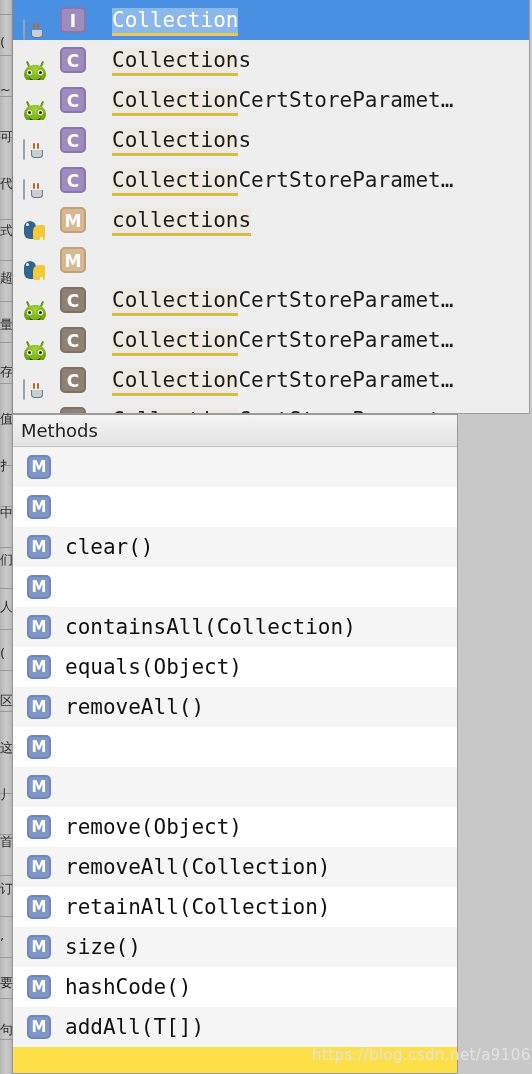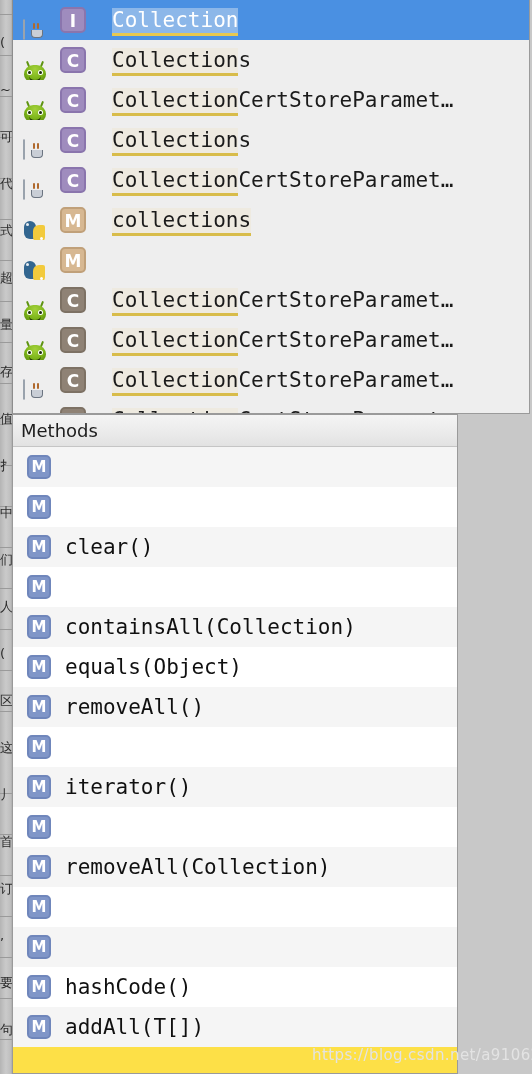--- a/index.html
+++ b/index.html
@@ -405,34 +405,36 @@
       </div>
       <div class="m-row alt">
         <span class="m-kind">M</span>
         <span class="m-text">removeAll()</span>
       </div>
       <div class="m-row">
         <span class="m-kind">M</span>
       </div>
       <div class="m-row alt">
         <span class="m-kind">M</span>
-        <span class="m-text">iterator()</span>
-      </div>
-      <div class="m-row">
-        <span class="m-kind">M</span>
+      </div>
+      <div class="m-row">
+        <span class="m-kind">M</span>
+        <span class="m-text">remove(Object)</span>
       </div>
       <div class="m-row alt">
         <span class="m-kind">M</span>
         <span class="m-text">removeAll(Collection)</span>
       </div>
       <div class="m-row">
         <span class="m-kind">M</span>
-      </div>
-      <div class="m-row alt">
-        <span class="m-kind">M</span>
+        <span class="m-text">retainAll(Collection)</span>
+      </div>
+      <div class="m-row alt">
+        <span class="m-kind">M</span>
+        <span class="m-text">size()</span>
       </div>
       <div class="m-row">
         <span class="m-kind">M</span>
         <span class="m-text">hashCode()</span>
       </div>
       <div class="m-row alt">
         <span class="m-kind">M</span>
         <span class="m-text">addAll(T[])</span>
       </div>
     </div>

